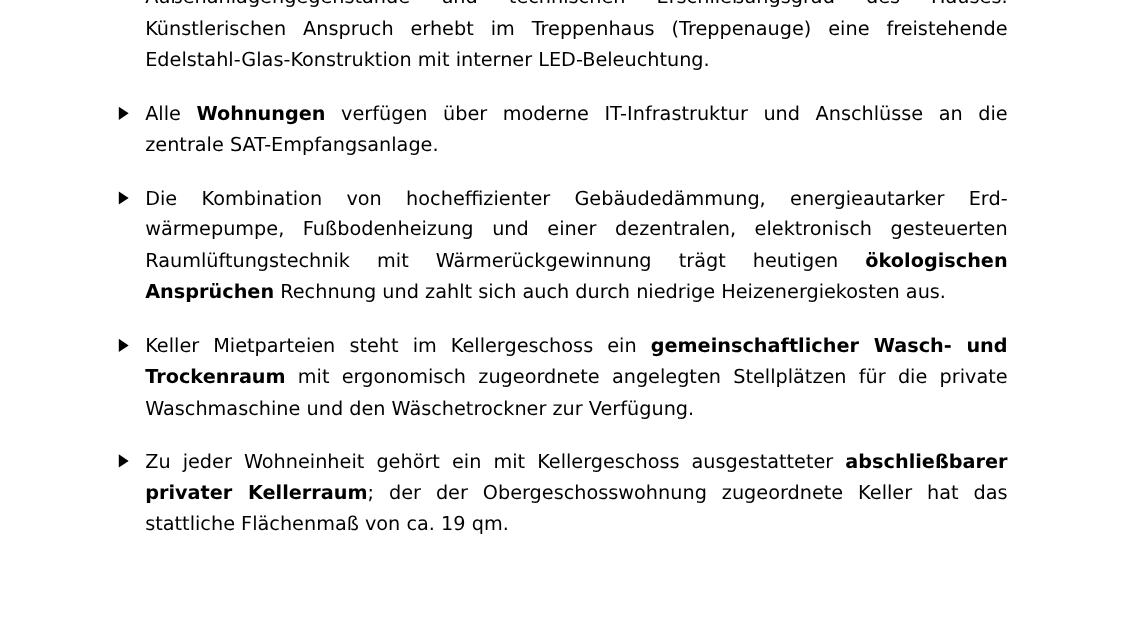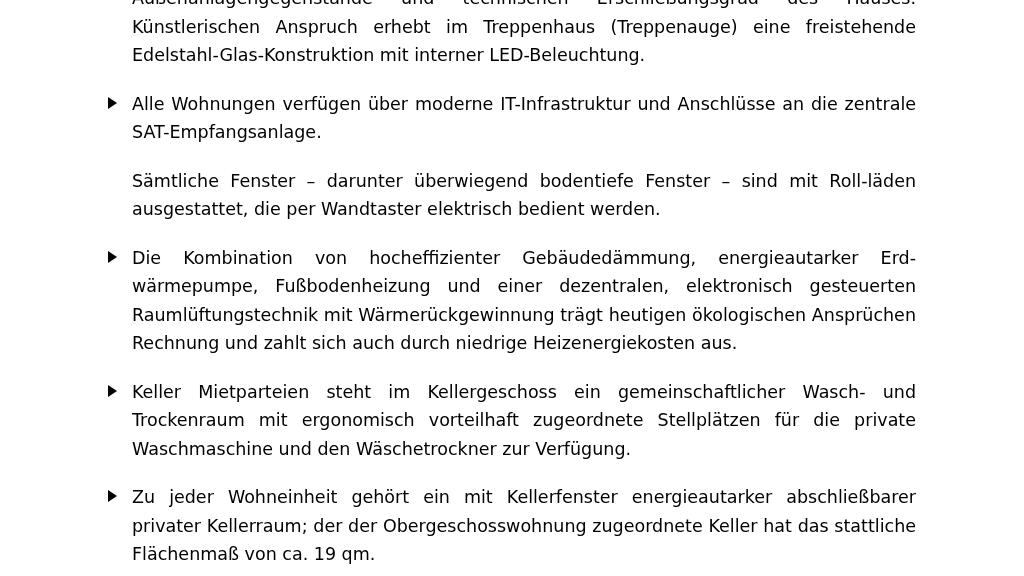--- a/index.html
+++ b/index.html
@@ -43,31 +43,30 @@
     position: absolute;
     left: 0;
     top: 7px;
     width: 0;
     height: 0;
     border-left: 9px solid #000000;
     border-top: 6px solid transparent;
     border-bottom: 6px solid transparent;
   }
   b {
-    font-weight: normal;
+    font-weight: bold;
   }
   .clipped-top {
     overflow: hidden;
   }
 </style>
 </head>
 <body>
 
 <div class="page">
   <div class="doc-body" id="doc-body">
       <div class="para indented clipped-top"><span>Außenanlagengegenstände und technischen Erschließungsgrad des Hauses. Künstlerischen Anspruch erhebt im Treppenhaus (Treppenauge) eine freistehende Edelstahl-Glas-Konstruktion mit interner LED-Beleuchtung.</span></div>
       <div class="para bulleted"><span class="bullet-marker"></span><span>Alle </span><b>Wohnungen</b><span> verfügen über moderne IT-Infrastruktur und Anschlüsse an die zentrale SAT-Empfangsanlage.</span></div>
-      <div class="para indented"><span>Sämtliche Fenster – darunter überwiegend bodentiefe Fenster – sind mit Roll-läden ausgestattet, die per Wandtaster elektrisch bedient werden.</span></div>
       <div class="para bulleted"><span class="bullet-marker"></span><span>Die Kombination von hocheffizienter Gebäudedämmung, energieautarker Erd-wärmepumpe, Fußbodenheizung und einer dezentralen, elektronisch gesteuerten Raumlüftungstechnik mit Wärmerückgewinnung trägt heutigen </span><b>ökologischen Ansprüchen</b><span> Rechnung und zahlt sich auch durch niedrige Heizenergiekosten aus.</span></div>
-      <div class="para bulleted"><span class="bullet-marker"></span><span>Keller Mietparteien steht im Kellergeschoss ein </span><b>gemeinschaftlicher Wasch- und Trockenraum</b><span> mit ergonomisch vorteilhaft zugeordnete Stellplätzen für die private Waschmaschine und den Wäschetrockner zur Verfügung.</span></div>
-      <div class="para bulleted"><span class="bullet-marker"></span><span>Zu jeder Wohneinheit gehört ein mit Kellerfenster energieautarker </span><b>abschließbarer privater Kellerraum</b><span>; der der Obergeschosswohnung zugeordnete Keller hat das stattliche Flächenmaß von ca. 19 qm.</span></div>
+      <div class="para bulleted"><span class="bullet-marker"></span><span>Keller Mietparteien steht im Kellergeschoss ein </span><b>gemeinschaftlicher Wasch- und Trockenraum</b><span> mit ergonomisch zugeordnete angelegten Stellplätzen für die private Waschmaschine und den Wäschetrockner zur Verfügung.</span></div>
+      <div class="para bulleted"><span class="bullet-marker"></span><span>Zu jeder Wohneinheit gehört ein mit Kellergeschoss ausgestatteter </span><b>abschließbarer privater Kellerraum</b><span>; der der Obergeschosswohnung zugeordnete Keller hat das stattliche Flächenmaß von ca. 19 qm.</span></div>
     </div>
 </div>
 
 </body></html>

